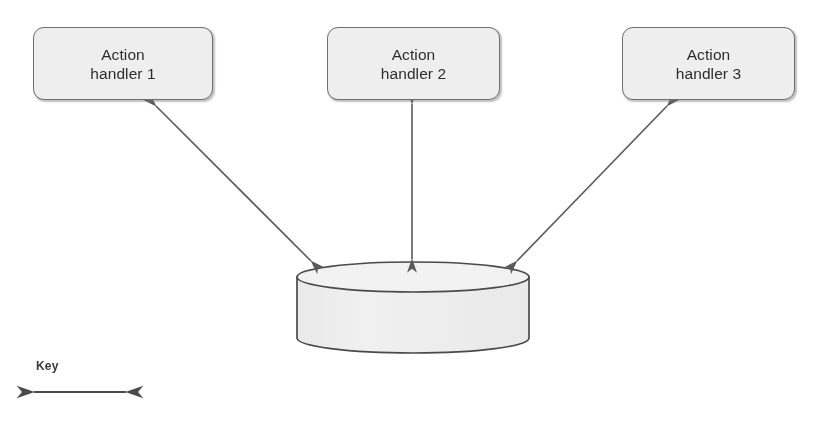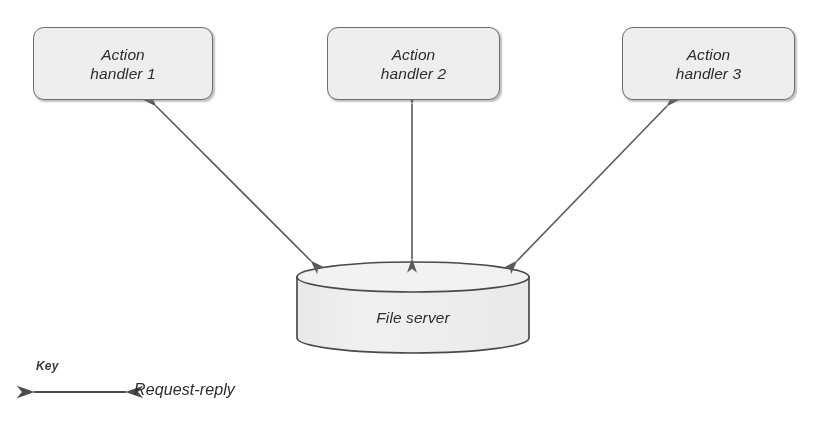--- a/index.html
+++ b/index.html
@@ -13,21 +13,20 @@
     font-family: "Liberation Sans", sans-serif;
     position: relative;
     overflow: hidden;
   }
   #diagram-root {
     position: absolute;
     left: 0;
     top: 0;
     width: 828px;
     height: 430px;
-    font-style: italic;
   }
   svg.canvas {
     position: absolute;
     left: 0;
     top: 0;
     width: 828px;
     height: 430px;
   }
   .node-box {
     position: absolute;
@@ -128,19 +127,17 @@
   <div class="node-box" id="handler-2">
     <span class="node-label">Action
 handler 2</span>
   </div>
 
   <div class="node-box" id="handler-3">
     <span class="node-label">Action
 handler 3</span>
   </div>
 
-  <div id="file-server-label">File server</div>
 
   <div id="key-title">Key</div>
 
-  <div id="key-legend-label">Request-reply</div>
 
 </div>
 
 </body></html>

